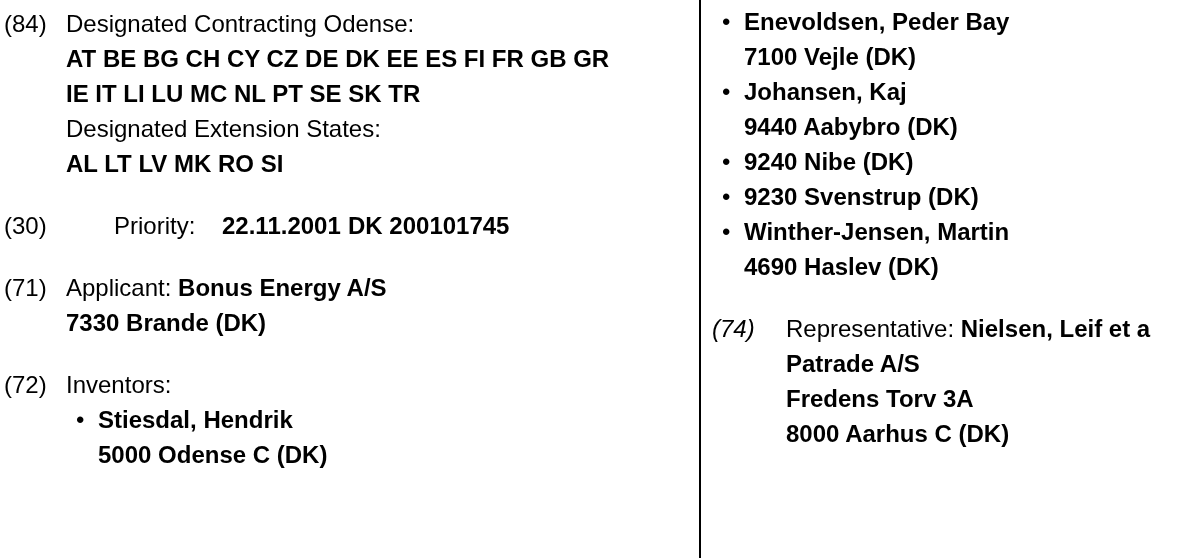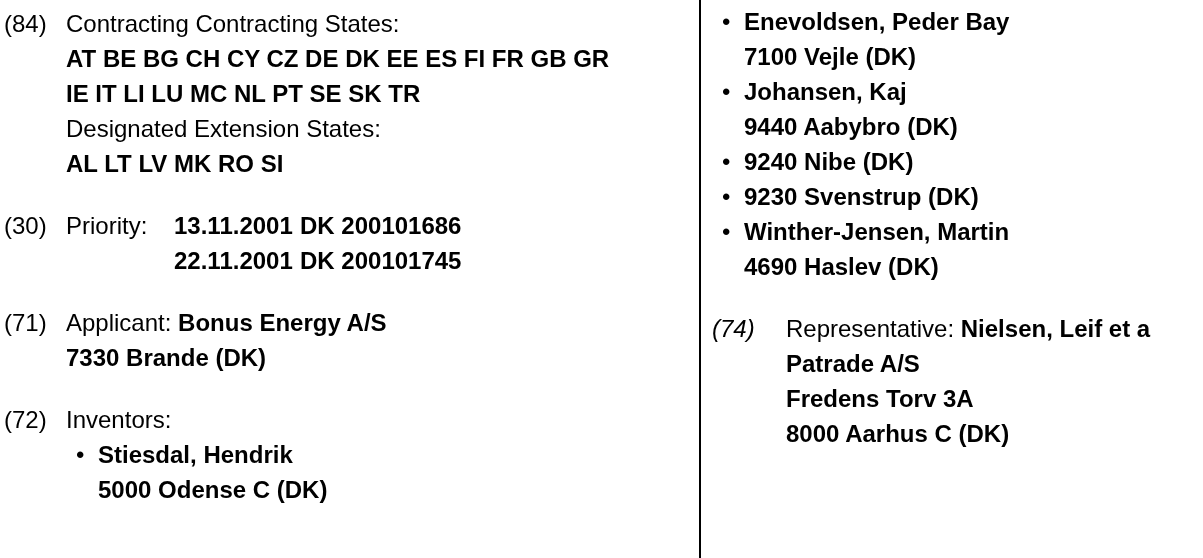--- a/index.html
+++ b/index.html
@@ -92,20 +92,21 @@
   ul.people li .bullet {
     position: absolute;
     left: 10px;
     top: 0;
     font-size: 24px;
     line-height: 35px;
   }
   .indent-priority {
     display: flex;
     align-items: flex-start;
+    margin-left: 48px;
   }
   .prio-label {
     width: 108px;
     flex: 0 0 108px;
     font-size: 24px;
     line-height: 35px;
   }
   .prio-rows .prow {
     display: flex;
     font-size: 24px;
@@ -130,40 +131,36 @@
 
 <div class="page">
 
   <div class="divider"></div>
 
   <div class="col-left">
 
     <div class="block">
       <div class="code">(84)</div>
       <div class="body">
-        <div class="ln">Contracting Contracting States:</div>
+        <div class="ln">Designated Contracting Odense:</div>
         <div class="ln b">AT BE BG CH CY CZ DE DK EE ES FI FR GB GR</div>
         <div class="ln b">IE IT LI LU MC NL PT SE SK TR</div>
         <div class="ln">Designated Extension States:</div>
         <div class="ln b">AL LT LV MK RO SI</div>
       </div>
     </div>
 
     <div class="spacer"></div>
 
     <div class="block">
       <div class="code">(30)</div>
       <div class="body">
         <div class="indent-priority">
           <div class="prio-label">Priority:</div>
           <div class="prio-rows">
-            <div class="prow">
-              <span class="pdate">13.11.2001</span>
-              <span>DK 200101686</span>
-            </div>
             <div class="prow">
               <span class="pdate">22.11.2001</span>
               <span>DK 200101745</span>
             </div>
           </div>
         </div>
       </div>
     </div>
 
     <div class="spacer"></div>

